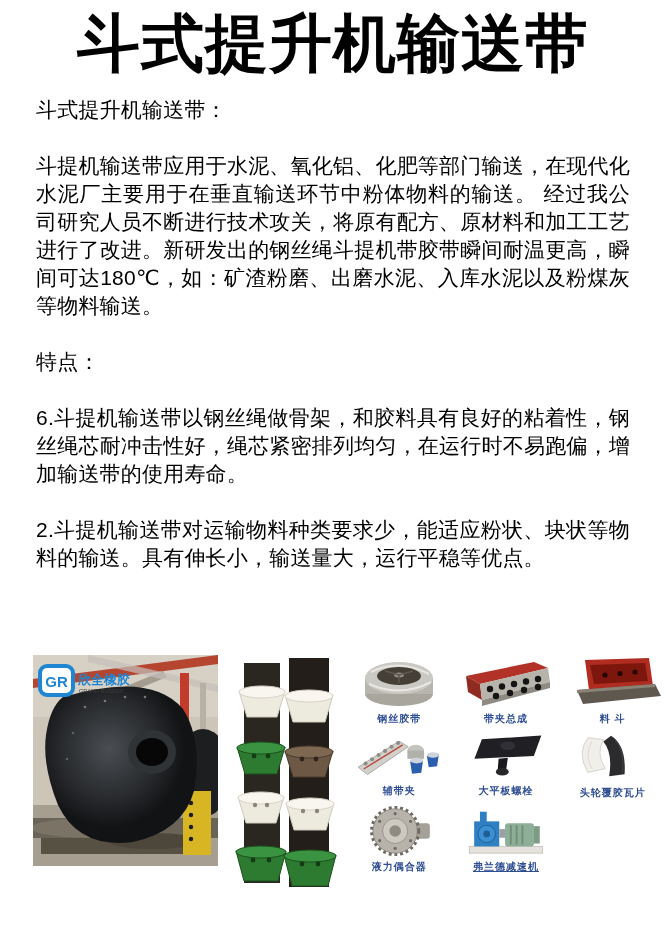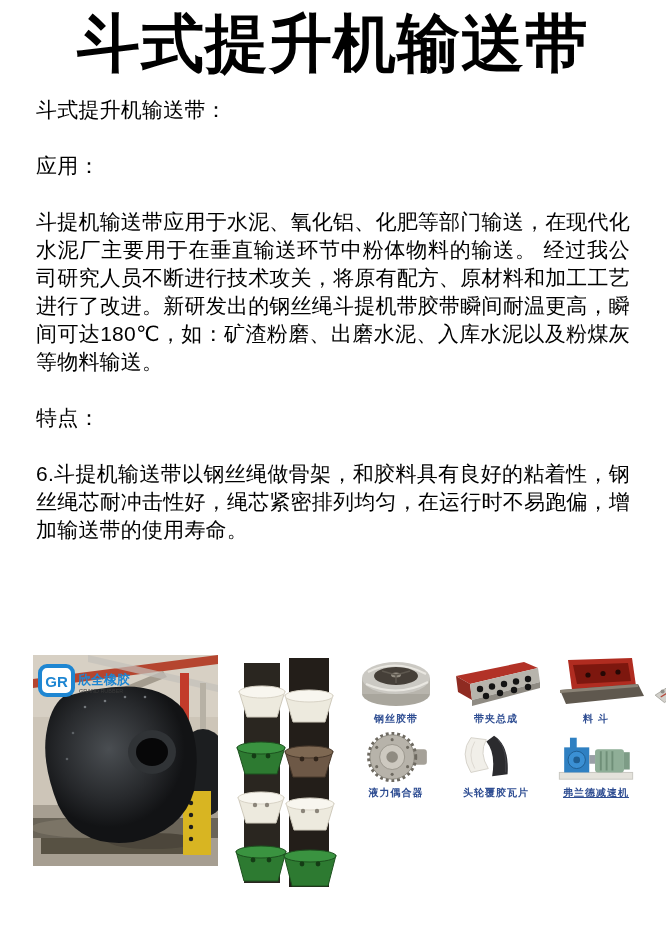--- a/index.html
+++ b/index.html
@@ -11,40 +11,40 @@
     margin:14px 0 0;text-align:center;font-size:63px;font-weight:700;
     letter-spacing:1px;line-height:58px;
   }
   .doc{padding:0 36px;margin-top:24px;}
   .doc p{margin:12px 0 28px;font-size:21px;line-height:28px;letter-spacing:.2px;text-align:justify;}
   .gallery{position:absolute;left:0;top:652px;width:666px;height:268px;}
   .photo-left{position:absolute;left:33px;top:3px;width:185px;height:211px;text-align:center;}
   .photo-mid{position:absolute;left:228px;top:3px;width:117px;height:238px;}
   .product-grid{
     position:absolute;left:346px;top:2px;width:320px;
-    display:grid;grid-template-columns:repeat(5,1fr);text-align:right;
+    display:grid;grid-template-columns:repeat(3,1fr);text-align:right;
   }
   .product-card{display:flex;flex-direction:column;align-items:center;justify-content:flex-end;}
   .row1{height:72px}.row2{height:72px}.row3{height:74px}
   .product-label{
     font-size:10px;font-weight:700;letter-spacing:1px;margin-top:2px;white-space:nowrap;
   }
   svg{display:block}
 </style>
 </head>
 <body>
 
 <h1 class="page-title">斗式提升机输送带</h1>
 
 <div class="doc">
   <p>斗式提升机输送带：</p>
-  <p>应用：</p>
   <p>斗提机输送带应用于水泥、氧化铝、化肥等部门输送，在现代化水泥厂主要用于在垂直输送环节中粉体物料的输送。 经过我公司研究人员不断进行技术攻关，将原有配方、原材料和加工工艺进行了改进。新研发出的钢丝绳斗提机带胶带瞬间耐温更高，瞬间可达180℃，如：矿渣粉磨、出磨水泥、入库水泥以及粉煤灰等物料输送。</p>
   <p>特点：</p>
   <p>6.斗提机输送带以钢丝绳做骨架，和胶料具有良好的粘着性，钢丝绳芯耐冲击性好，绳芯紧密排列均匀，在运行时不易跑偏，增加输送带的使用寿命。</p>
+  <p>2.斗提机输送带对运输物料种类要求少，能适应粉状、块状等物料的输送。具有伸长小，输送量大，运行平稳等优点。</p>
 </div>
 
 <div class="gallery">
 
   <div class="photo-left">
     <svg viewBox="0 0 185 211" width="185" height="211">
       <defs>
         <radialGradient id="rollg" cx="42%" cy="40%">
           <stop offset="0%" stop-color="#4a4e52"></stop>
           <stop offset="65%" stop-color="#27292c"></stop>
@@ -216,43 +216,43 @@
         <polygon points="24,10 88,6 80,28 16,31" fill="#202024"></polygon>
         <ellipse cx="52" cy="17" rx="8" ry="4.5" fill="#303036"></ellipse>
         <polygon points="42,31 52,30 50,44 41,44" fill="#1a1a1e"></polygon>
         <ellipse cx="46" cy="45" rx="7" ry="4" fill="#26262b"></ellipse>
       </svg>
       <div class="product-label" style="color: rgb(46, 77, 146);">大平板螺栓</div>
     </div>
 
     <div class="product-card row3">
       <svg viewBox="0 0 100 56" width="100" height="54">
+        <path d="M24 8 Q12 24 24 44 L42 40 Q32 24 40 10 Z" fill="#f1efe9" stroke="#d5d2ca"></path>
+        <path d="M28 12 Q20 26 28 40" stroke="#ddd9d1" fill="none"></path>
+        <path d="M48 6 Q64 16 62 46 L46 48 Q50 24 40 12 Z" fill="#2b2b2e"></path>
+        <path d="M52 10 Q62 20 60 44" stroke="#45454a" fill="none"></path>
+      </svg>
+      <div class="product-label" style="color: rgb(46, 77, 146);">头轮覆胶瓦片</div>
+    </div>
+
+    <div class="product-card row3">
+      <svg viewBox="0 0 100 56" width="100" height="54">
         <rect x="66" y="20" width="16" height="16" rx="3" fill="#a5a198"></rect>
         <circle cx="46" cy="28" r="23" fill="#b7b3aa" stroke="#8e8a80"></circle>
         <circle cx="46" cy="28" r="24.5" fill="none" stroke="#6e6a61" stroke-width="3" stroke-dasharray="3 3"></circle>
         <circle cx="46" cy="28" r="13" fill="#cdc9c0" stroke="#9a968c"></circle>
         <circle cx="46" cy="28" r="6" fill="#8f8b81"></circle>
         <circle cx="46" cy="10" r="1.6" fill="#6e6a61"></circle>
           <circle cx="62" cy="18" r="1.6" fill="#6e6a61"></circle>
         <circle cx="62" cy="38" r="1.6" fill="#6e6a61"></circle>
           <circle cx="46" cy="46" r="1.6" fill="#6e6a61"></circle>
         <circle cx="30" cy="38" r="1.6" fill="#6e6a61"></circle>
           <circle cx="30" cy="18" r="1.6" fill="#6e6a61"></circle>
       </svg>
       <div class="product-label" style="color: rgb(46, 77, 146);">液力偶合器</div>
-    </div>
-
-    <div class="product-card row3">
-      <svg viewBox="0 0 100 56" width="100" height="54">
-        <path d="M24 8 Q12 24 24 44 L42 40 Q32 24 40 10 Z" fill="#f1efe9" stroke="#d5d2ca"></path>
-        <path d="M28 12 Q20 26 28 40" stroke="#ddd9d1" fill="none"></path>
-        <path d="M48 6 Q64 16 62 46 L46 48 Q50 24 40 12 Z" fill="#2b2b2e"></path>
-        <path d="M52 10 Q62 20 60 44" stroke="#45454a" fill="none"></path>
-      </svg>
-      <div class="product-label" style="color: rgb(46, 77, 146);">头轮覆胶瓦片</div>
     </div>
 
     <div class="product-card row3">
       <svg viewBox="0 0 100 56" width="100" height="54">
         <rect x="12" y="44" width="76" height="7" fill="#e4e2db" stroke="#c9c7c0"></rect>
         <rect x="23" y="8" width="7" height="12" fill="#2f80c2"></rect>
         <rect x="17" y="18" width="26" height="26" fill="#2f80c2"></rect>
         <circle cx="30" cy="31" r="9" fill="#3b90d4" stroke="#1f5e92"></circle>
         <circle cx="30" cy="31" r="3.5" fill="#1f5e92"></circle>
         <rect x="43" y="26" width="6" height="9" fill="#9aa0a6"></rect>

